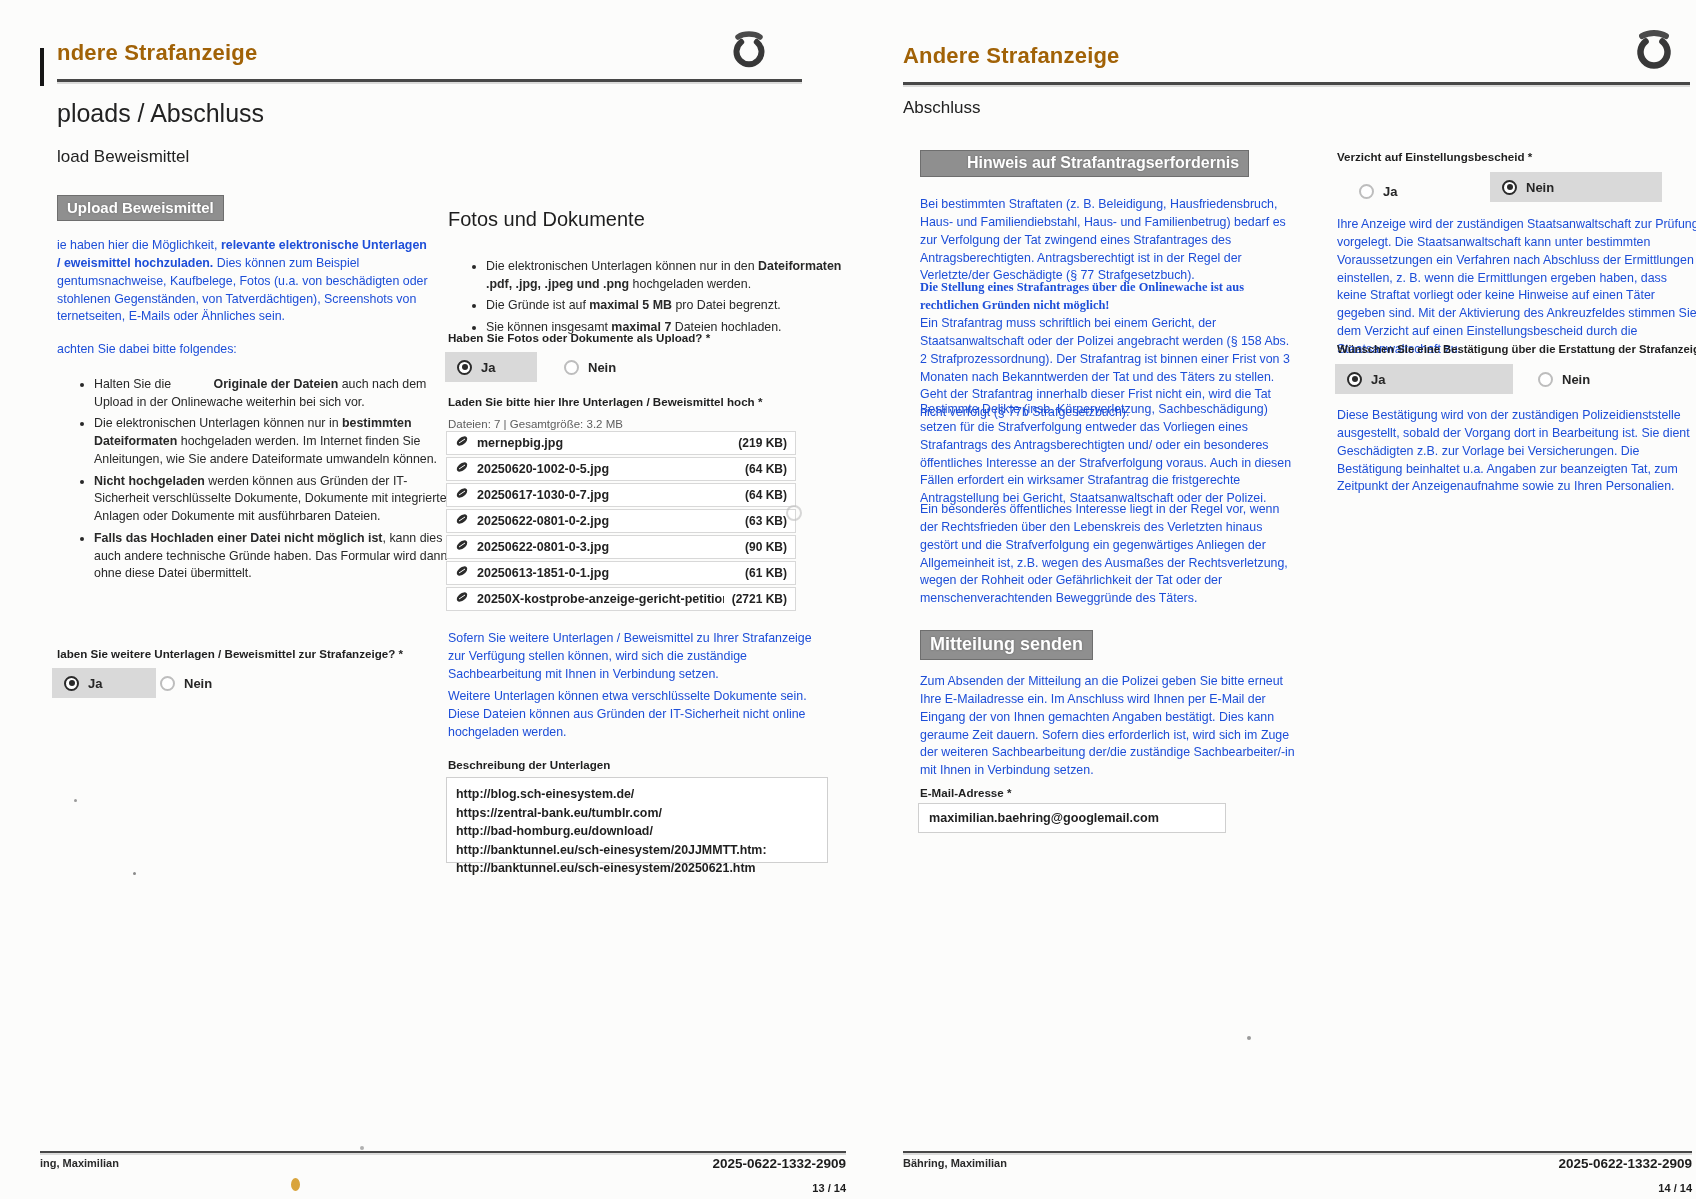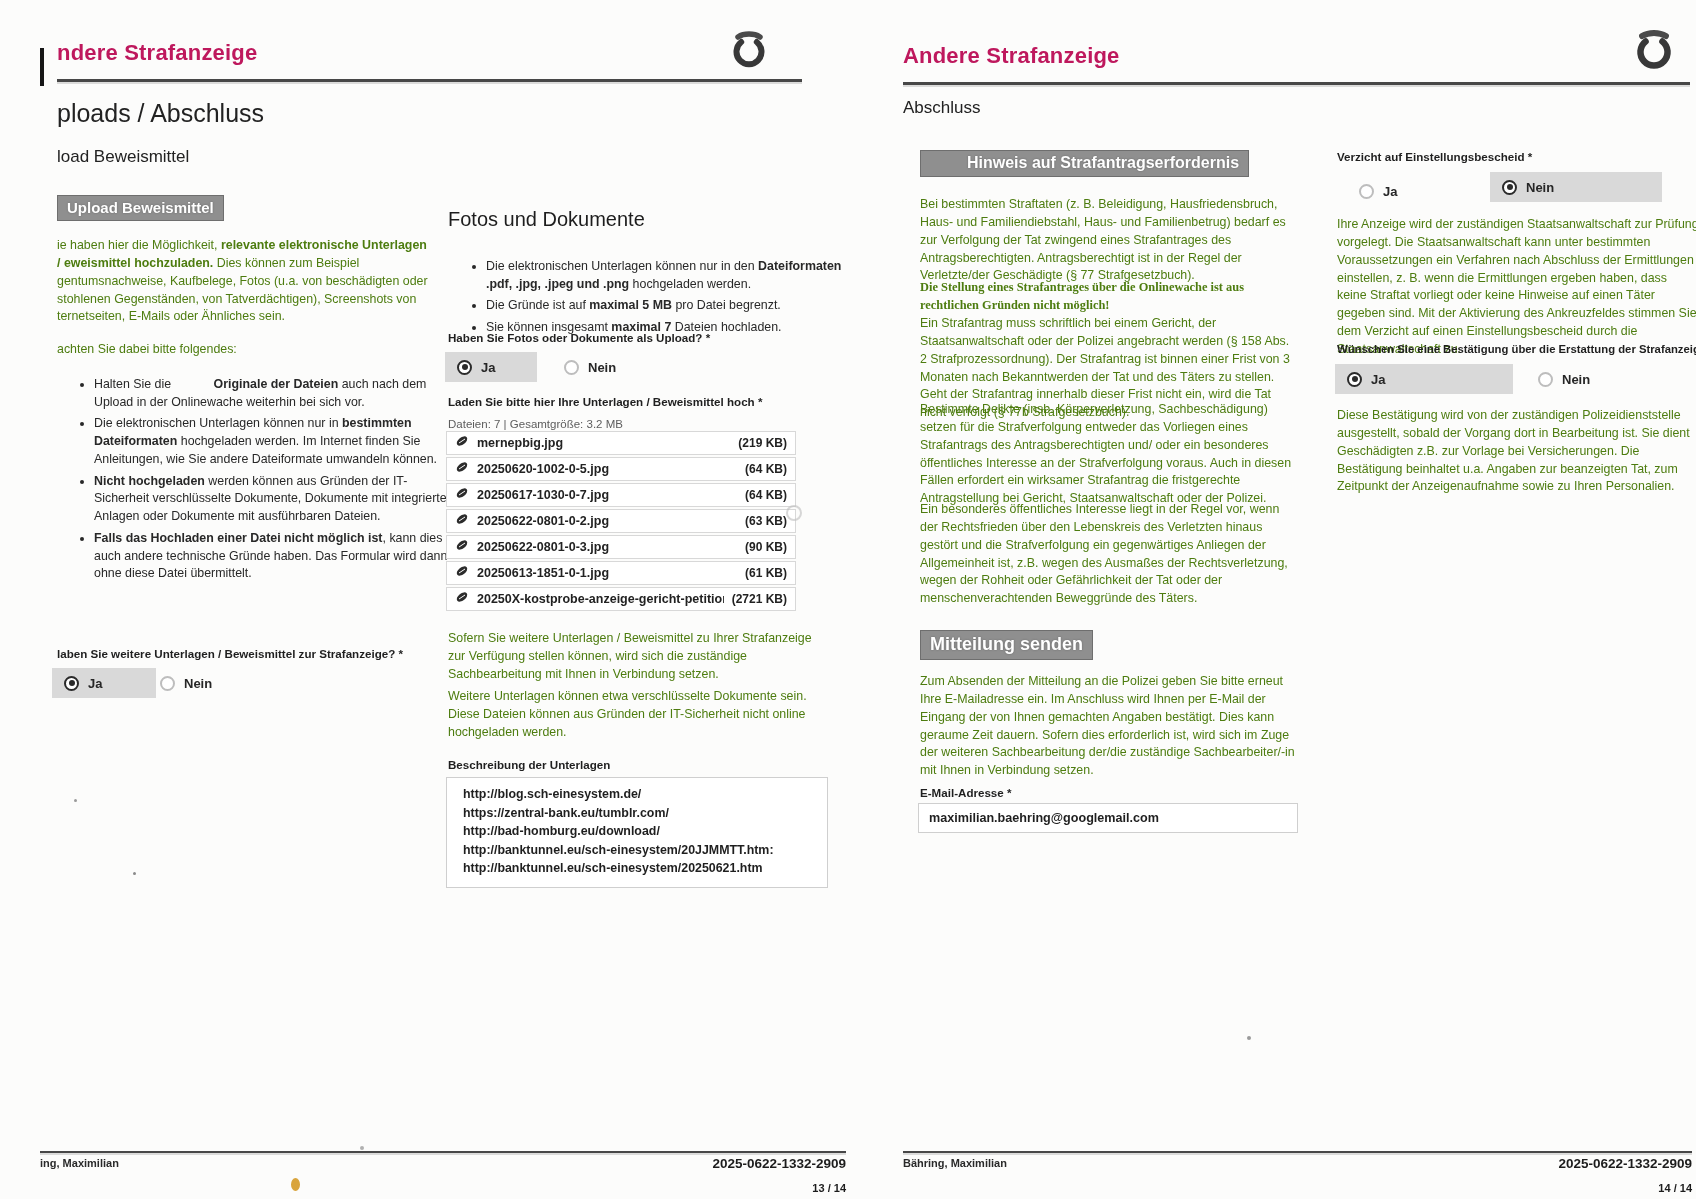--- a/index.html
+++ b/index.html
@@ -6,30 +6,30 @@
     --section-heading-bg:#8f8f8f;
     --selected-option-bg:#d9d9d9;
     --text:#262626;
   }
   html,body{margin:0;padding:0;background:#e8e8e8;}
   .canvas{
     position:relative;width:1696px;height:1199px;background:#fcfcfb;
     overflow:hidden;font-family:"Liberation Sans",sans-serif;color:var(--text);
   }
   .abs{position:absolute;}
-  .pagetitle{font-size:22px;font-weight:700;letter-spacing:.2px;color:#be185d;}
+  .pagetitle{font-size:22px;font-weight:700;letter-spacing:.2px;color:#a16207;}
   .rule{height:3px;background:#474747;box-shadow:0 2px 0 rgba(120,120,120,.25);}
   .subtitle{font-size:25px;font-weight:400;color:#222;}
   .subsub{font-size:17px;font-weight:400;color:#222;}
   .sechead{
     background:var(--section-heading-bg);color:#fff;font-weight:700;
     padding:3px 9px 4px;border:1px solid #6e6e6e;text-shadow:0 0 2px #666;
     display:inline-block;white-space:nowrap;
   }
-  .para{font-size:12.4px;line-height:1.44;color:#4d7c0f;}
+  .para{font-size:12.4px;line-height:1.44;color:#1d4ed8;}
   .bold{font-weight:700;}
   .flabel{font-size:11.6px;font-weight:700;white-space:nowrap;color:#1f1f1f;}
   ul.blist{margin:12px;padding:0 0 0 18px;font-size:12.4px;line-height:1.43;color:#282828;}
   ul.blist li{margin-bottom:4px;}
   .radio{width:15px;height:15px;border:2px solid #bdbdbd;border-radius:50%;background:#fff;display:inline-block;box-sizing:border-box;flex:0 0 auto;}
   .radio.on{border-color:#2a2a2a;position:relative;}
   .radio.on::after{content:'';position:absolute;left:2.5px;top:2.5px;width:6px;height:6px;background:#2a2a2a;border-radius:50%;}
   .chip{display:flex;align-items:center;gap:9px;height:30px;padding:0 12px;font-weight:700;font-size:13px;box-sizing:border-box;}
   .chip.sel{background:var(--selected-option-bg);}
   .filesmeta{font-size:11.5px;color:#5d5d5d;}
@@ -169,21 +169,21 @@
           </svg></span>
       <span class="fname">20250X-kostprobe-anzeige-gericht-petition.pdf</span>
       <span class="fsize">(2721 KB)</span>
     </div>
   </div>
 
   <div class="abs para" style="left:448px;top:630px;width:374px;">Sofern Sie weitere Unterlagen / Beweismittel zu Ihrer Strafanzeige zur Verfügung stellen können, wird sich die zuständige Sachbearbeitung mit Ihnen in Verbindung setzen.</div>
   <div class="abs para" style="left:448px;top:688px;width:374px;">Weitere Unterlagen können etwa verschlüsselte Dokumente sein. Diese Dateien können aus Gründen der IT-Sicherheit nicht online hochgeladen werden.</div>
 
   <div class="abs flabel" style="left:448px;top:758px;">Beschreibung der Unterlagen</div>
-  <div class="abs txtbox urls" style="left:446px;top:777px;width:382px;height:111px;padding:7px 16px;">http://blog.sch-einesystem.de/
+  <div class="abs txtbox urls" style="left:446px;top:777px;width:382px;height:86px;padding:7px 9px;">http://blog.sch-einesystem.de/
 https://zentral-bank.eu/tumblr.com/
 http://bad-homburg.eu/download/
 http://banktunnel.eu/sch-einesystem/20JJMMTT.htm:
 http://banktunnel.eu/sch-einesystem/20250621.htm</div>
 
   <div class="abs rule" style="left:40px;top:1151px;width:806px;height:2px;"></div>
   <div class="abs foot-name" style="left:40px;top:1157px;">ing, Maximilian</div>
   <div class="abs foot-ref" style="left:600px;top:1156px;width:246px;">2025-0622-1332-2909</div>
   <div class="abs foot-page" style="left:600px;top:1182px;width:246px;">13 / 14</div>
 
@@ -211,21 +211,21 @@
   <div class="abs para" style="left:920px;top:196px;width:378px;">Bei bestimmten Straftaten (z. B. Beleidigung, Hausfriedensbruch, Haus- und Familiendiebstahl, Haus- und Familienbetrug) bedarf es zur Verfolgung der Tat zwingend eines Strafantrages des Antragsberechtigten. Antragsberechtigt ist in der Regel der Verletzte/der Geschädigte (§ 77 Strafgesetzbuch).</div>
   <div class="abs para bold" style="left:920px;top:279px;width:378px;font-family:Liberation Serif, serif;">Die Stellung eines Strafantrages über die Onlinewache ist aus rechtlichen Gründen nicht möglich!</div>
   <div class="abs para" style="left:920px;top:315px;width:378px;">Ein Strafantrag muss schriftlich bei einem Gericht, der Staatsanwaltschaft oder der Polizei angebracht werden (§ 158 Abs. 2 Strafprozessordnung). Der Strafantrag ist binnen einer Frist von 3 Monaten nach Bekanntwerden der Tat und des Täters zu stellen. Geht der Strafantrag innerhalb dieser Frist nicht ein, wird die Tat nicht verfolgt (§ 77b Strafgesetzbuch).</div>
   <div class="abs para" style="left:920px;top:401px;width:380px;">Bestimmte Delikte (insb. Körperverletzung, Sachbeschädigung) setzen für die Strafverfolgung entweder das Vorliegen eines Strafantrags des Antragsberechtigten und/ oder ein besonderes öffentliches Interesse an der Strafverfolgung voraus. Auch in diesen Fällen erfordert ein wirksamer Strafantrag die fristgerechte Antragstellung bei Gericht, Staatsanwaltschaft oder der Polizei.</div>
   <div class="abs para" style="left:920px;top:501px;width:378px;">Ein besonderes öffentliches Interesse liegt in der Regel vor, wenn der Rechtsfrieden über den Lebenskreis des Verletzten hinaus gestört und die Strafverfolgung ein gegenwärtiges Anliegen der Allgemeinheit ist, z.B. wegen des Ausmaßes der Rechtsverletzung, wegen der Rohheit oder Gefährlichkeit der Tat oder der menschenverachtenden Beweggründe des Täters.</div>
 
   <div class="abs sechead" style="left:920px;top:630px;font-size:18px;">Mitteilung senden</div>
   <div class="abs para" style="left:920px;top:673px;width:378px;">Zum Absenden der Mitteilung an die Polizei geben Sie bitte erneut Ihre E-Mailadresse ein. Im Anschluss wird Ihnen per E-Mail der Eingang der von Ihnen gemachten Angaben bestätigt. Dies kann geraume Zeit dauern. Sofern dies erforderlich ist, wird sich im Zuge der weiteren Sachbearbeitung der/die zuständige Sachbearbeiter/-in mit Ihnen in Verbindung setzen.</div>
 
   <div class="abs flabel" style="left:920px;top:786px;">E-Mail-Adresse *</div>
-  <div class="abs txtbox" style="left:918px;top:803px;width:380px;height:30px;display:flex;align-items:center;padding:0 10px;">
+  <div class="abs txtbox" style="left:918px;top:803px;width:308px;height:30px;display:flex;align-items:center;padding:0 10px;">
     <span class="inputval">maximilian.baehring@googlemail.com</span>
   </div>
 
   <div class="abs flabel" style="left:1337px;top:150px;">Verzicht auf Einstellungsbescheid *</div>
   <div class="abs chip" style="left:1347px;top:176px;">
     <span class="radio"></span>
     <span>Ja</span>
   </div>
   <div class="abs chip sel" style="left:1490px;top:172px;width:172px;">
     <span class="radio on"></span>

